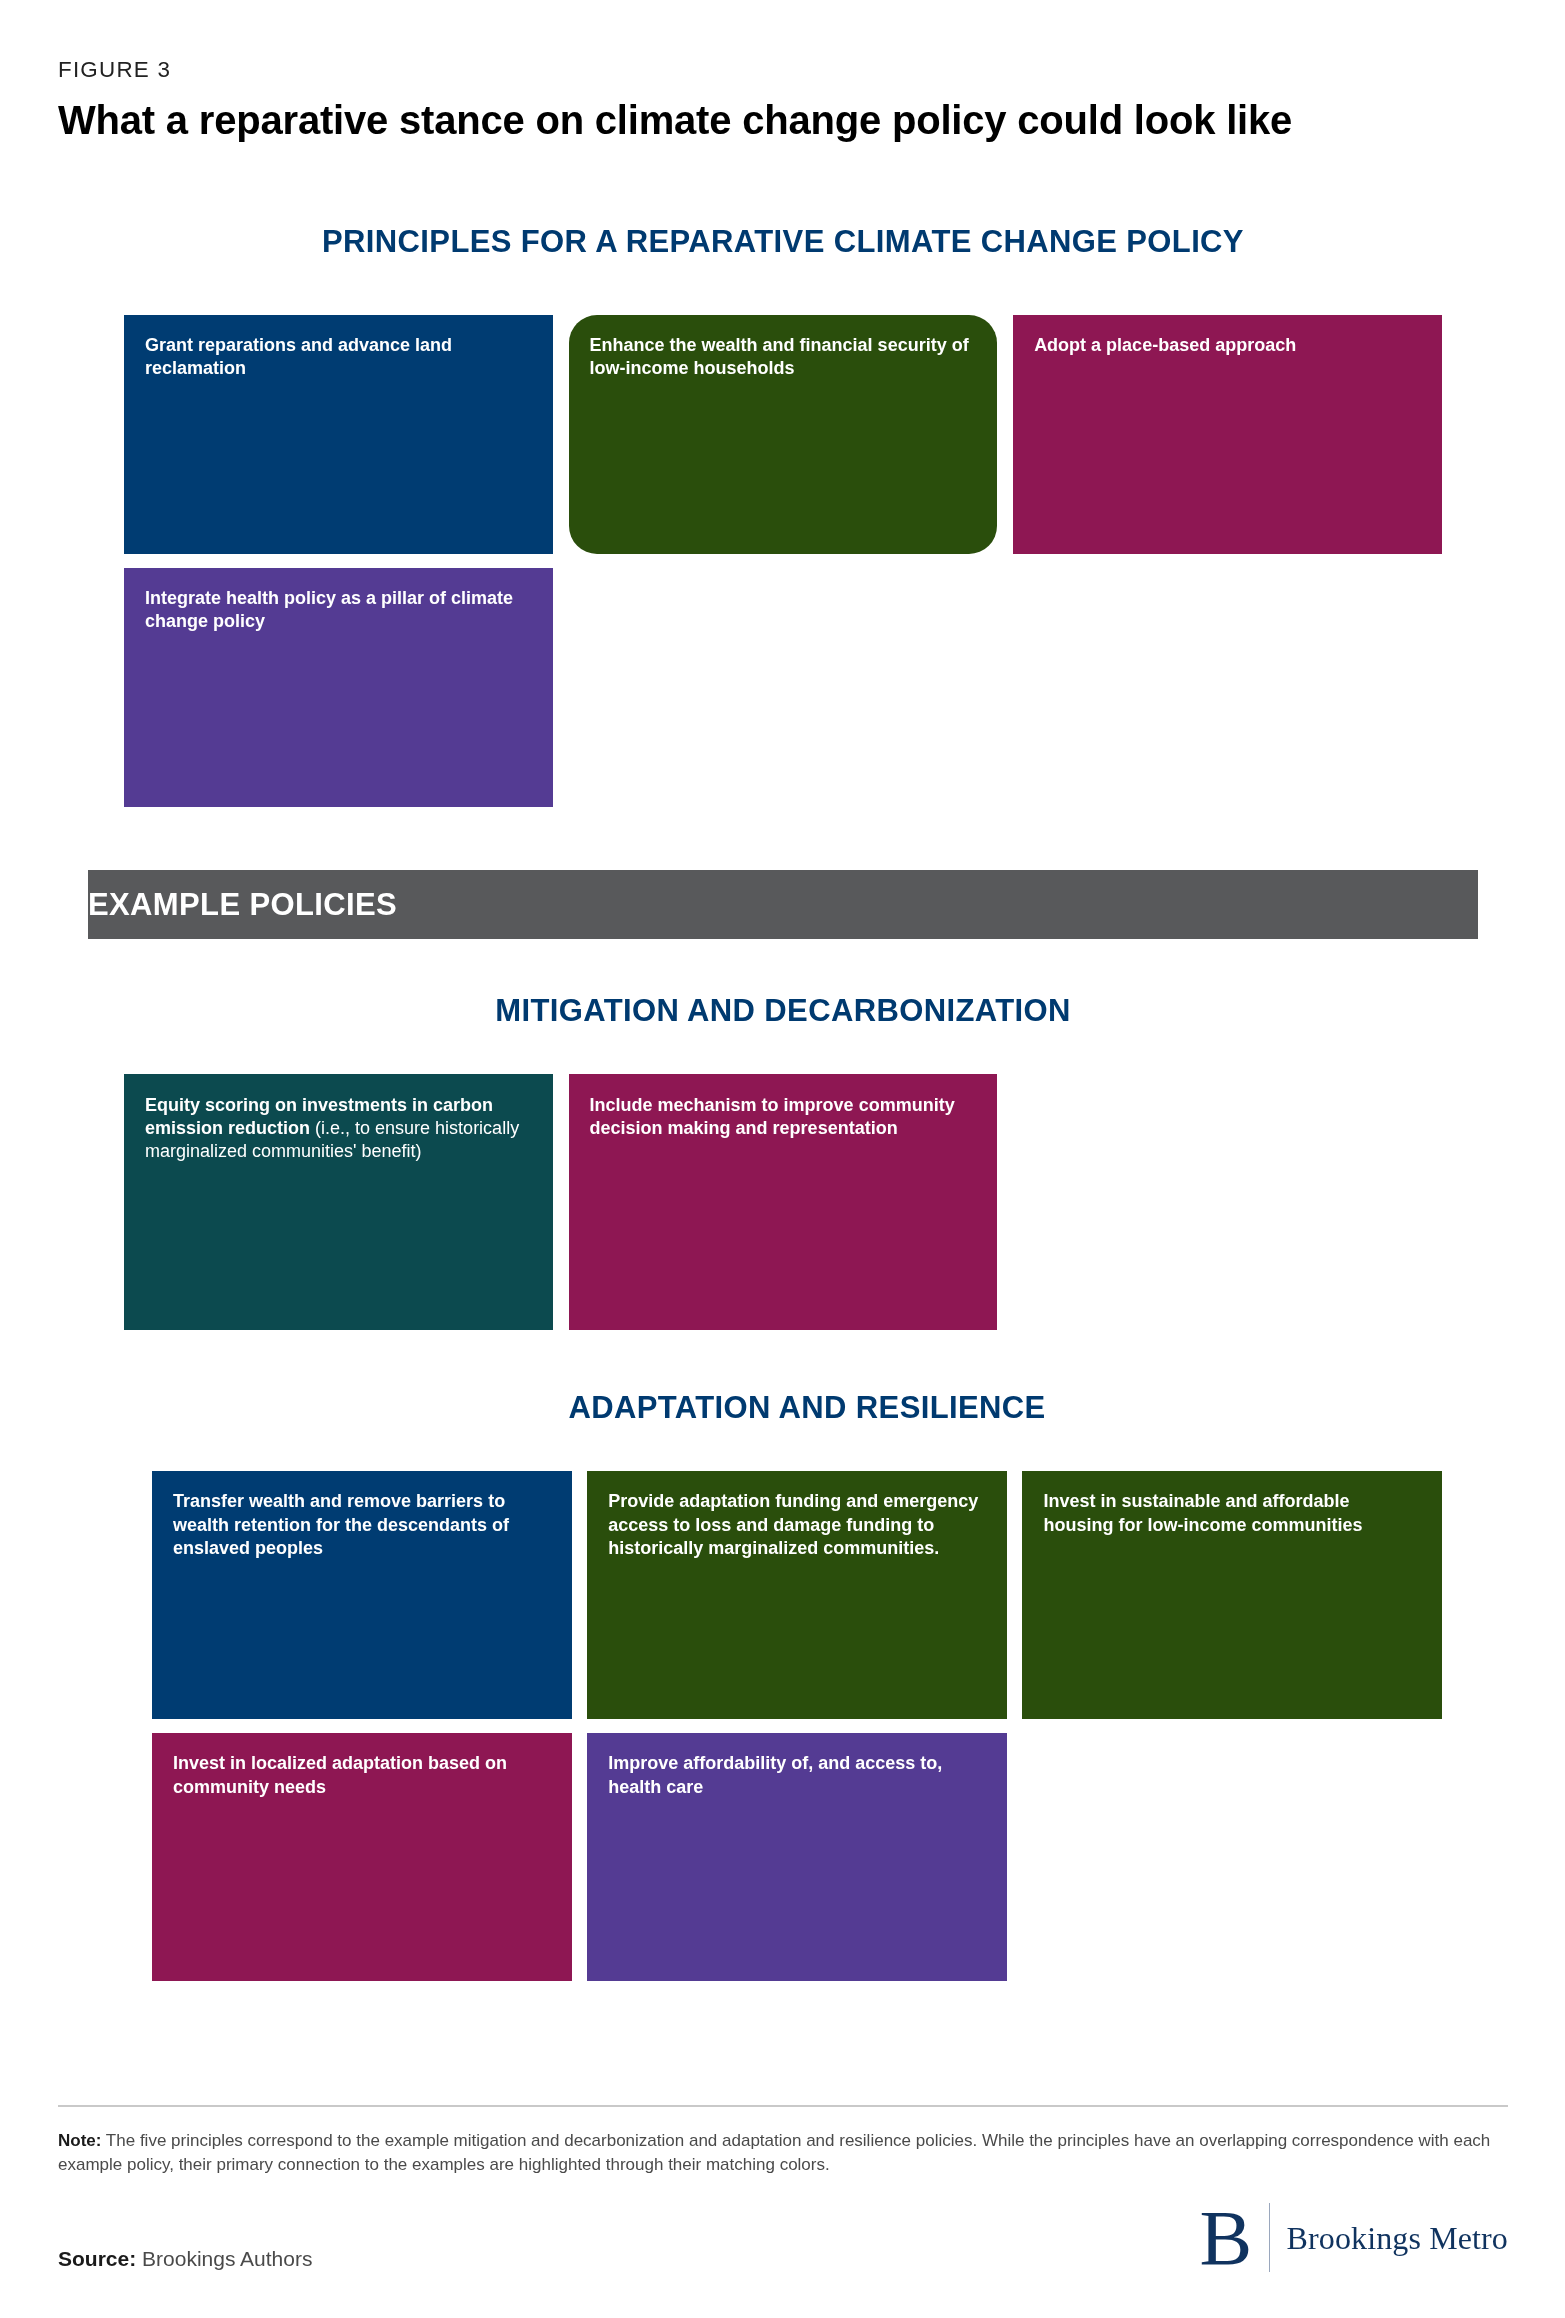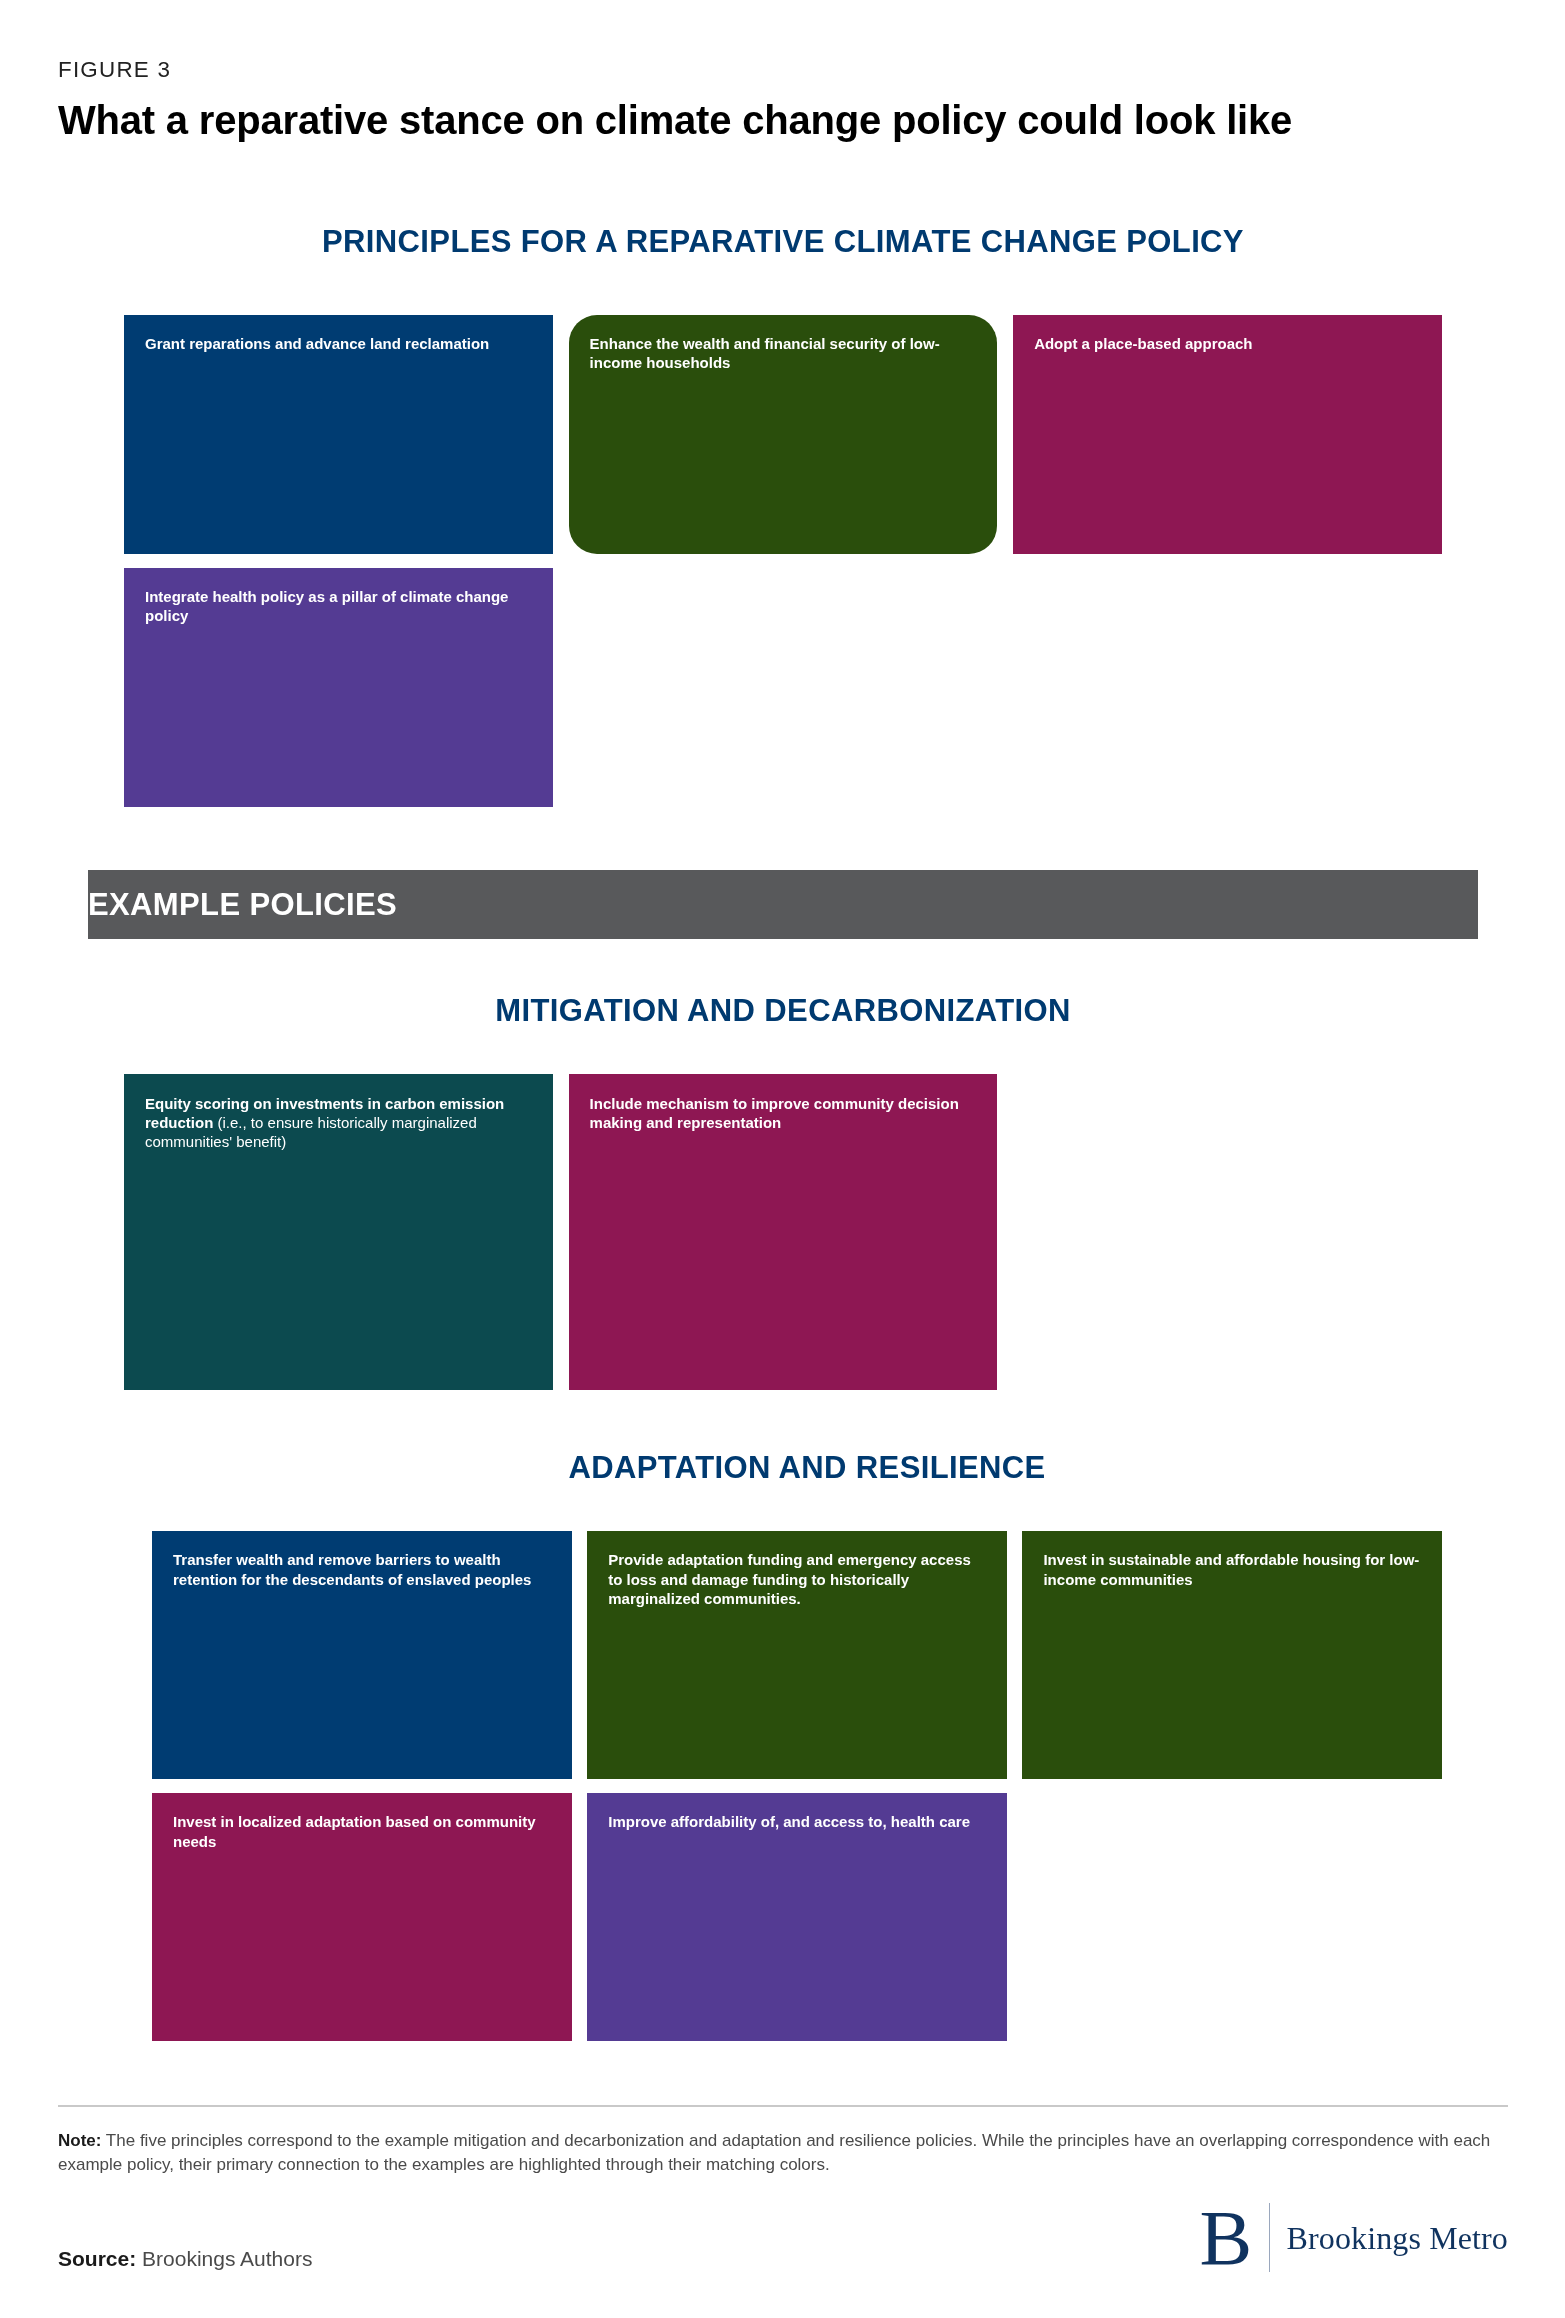--- a/index.html
+++ b/index.html
@@ -65,35 +65,35 @@
   .grid {
     display: grid;
     grid-template-columns: repeat(3, 1fr);
     column-gap: 15.7px;
     row-gap: 14px;
   }
   .card {
     color: #ffffff;
     padding: 19.4px 18.6px 19.4px 21px;
     box-sizing: border-box;
-    font-size: 15px;
+    font-size: 18px;
     line-height: 1.29;
     font-weight: 700;
     overflow: hidden;
   }
   .card .reg {
     font-weight: 400;
   }
   .card.empty {
     background: transparent !important;
   }
 
   
   .grid-principles .card { height: 239px; }
-  .grid-mitigation .card { height: 316px; }
+  .grid-mitigation .card { height: 256px; }
   .grid-adapt .card { height: 248px; }
 
   .grid-principles { margin-top: 55px; }
   .grid-mitigation { margin-top: 46px; }
   .grid-adapt      { margin-top: 45px; padding-left: 28px; }
 
   
   .example-bar-wrap {
     padding: 0 88px;
     margin-top: 63px;

